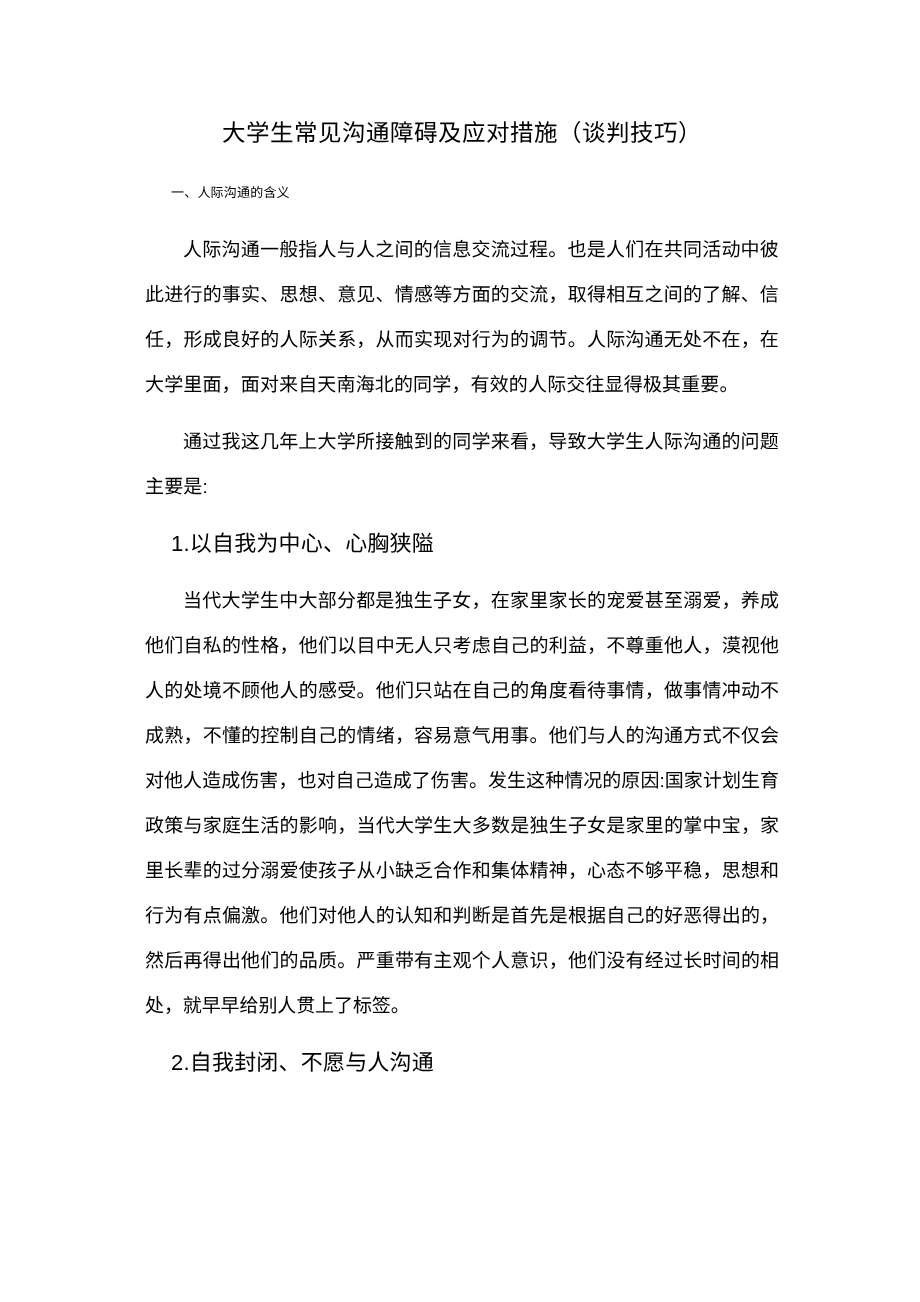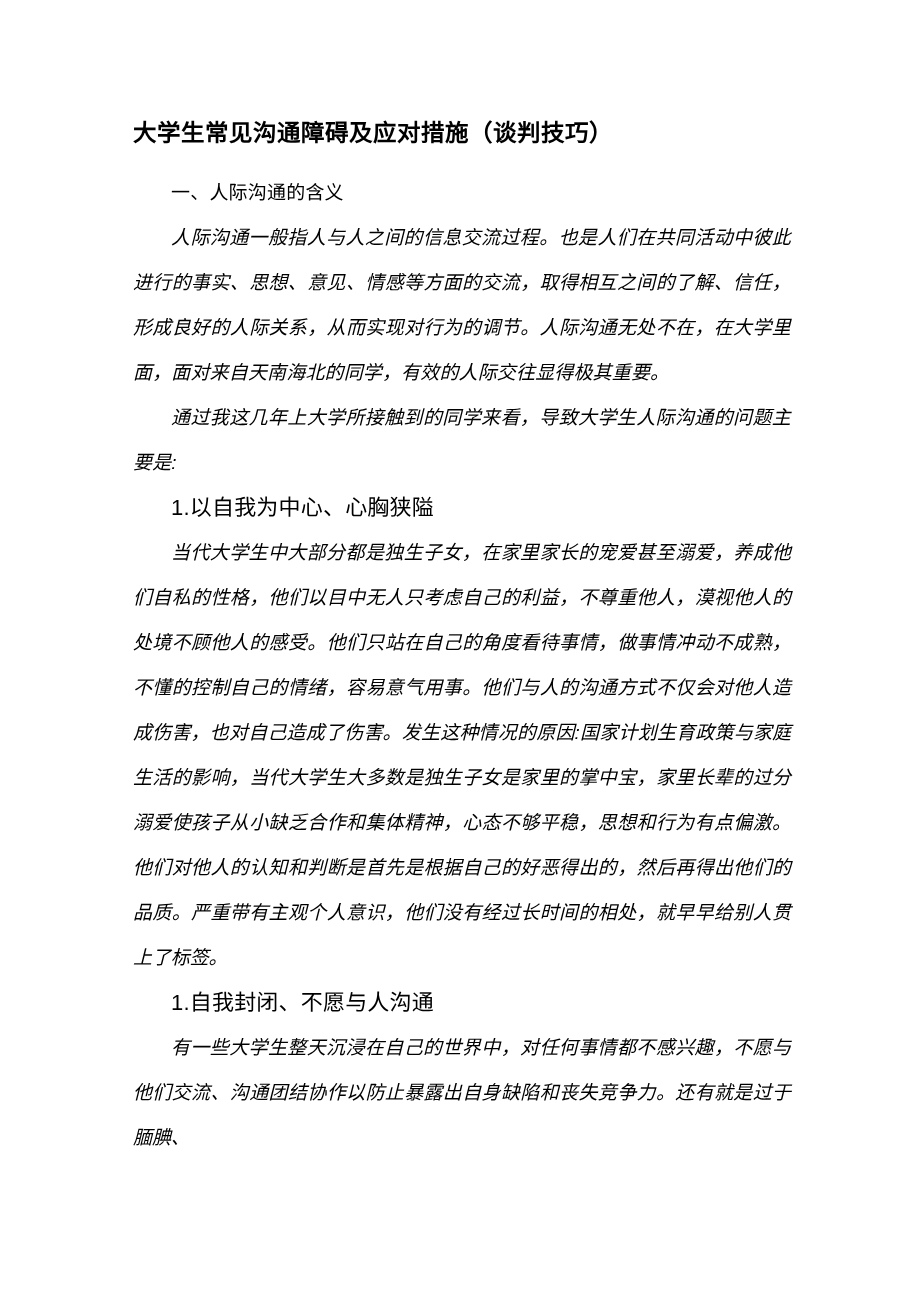--- a/index.html
+++ b/index.html
@@ -23,53 +23,52 @@
     box-sizing: border-box;
   }
   .content {
     position: absolute;
     left: 133px;
     top: 118px;
     width: 658px;
   }
   .doc-title {
     font-size: 23.5px;
-    font-weight: bold;
-    text-align: left;
+    font-weight: normal;
+    text-align: center;
     line-height: 1.35;
     letter-spacing: 0.5px;
     margin: 0 0 20px 0;
     white-space: nowrap;
   }
   .section-heading {
-    font-size: 19px;
+    font-size: 13px;
     font-weight: normal;
     line-height: 45px;
     margin: 0;
     text-indent: 38px;
     letter-spacing: 0.2px;
   }
   .sub-heading {
     font-size: 22px;
     font-weight: normal;
     line-height: 45px;
     margin: 0;
     text-indent: 38px;
     letter-spacing: 0.2px;
   }
   .body-para {
     font-size: 19px;
     font-weight: normal;
     line-height: 45px;
-    margin: 0;
+    margin: 12px;
     text-indent: 38px;
     text-align: justify;
     text-justify: inter-ideograph;
     letter-spacing: 0.15px;
-    font-style: italic;
   }
   .body-para.tight {
     letter-spacing: -0.1px;
   }
 </style>
 </head>
 <body>
 
 <div class="page">
   <div class="content">
@@ -80,18 +79,17 @@
 
     <p class="body-para">人际沟通一般指人与人之间的信息交流过程。也是人们在共同活动中彼此进行的事实、思想、意见、情感等方面的交流，取得相互之间的了解、信任，形成良好的人际关系，从而实现对行为的调节。人际沟通无处不在，在大学里面，面对来自天南海北的同学，有效的人际交往显得极其重要。</p>
 
 
     <p class="body-para">通过我这几年上大学所接触到的同学来看，导致大学生人际沟通的问题主要是:</p>
 
     <p class="sub-heading">1.以自我为中心、心胸狭隘</p>
 
     <p class="body-para tight">当代大学生中大部分都是独生子女，在家里家长的宠爱甚至溺爱，养成他们自私的性格，他们以目中无人只考虑自己的利益，不尊重他人，漠视他人的处境不顾他人的感受。他们只站在自己的角度看待事情，做事情冲动不成熟，不懂的控制自己的情绪，容易意气用事。他们与人的沟通方式不仅会对他人造成伤害，也对自己造成了伤害。发生这种情况的原因:国家计划生育政策与家庭生活的影响，当代大学生大多数是独生子女是家里的掌中宝，家里长辈的过分溺爱使孩子从小缺乏合作和集体精神，心态不够平稳，思想和行为有点偏激。他们对他人的认知和判断是首先是根据自己的好恶得出的，然后再得出他们的品质。严重带有主观个人意识，他们没有经过长时间的相处，就早早给别人贯上了标签。</p>
 
-    <p class="sub-heading">1.自我封闭、不愿与人沟通</p>
+    <p class="sub-heading">2.自我封闭、不愿与人沟通</p>
 
-    <p class="body-para tight">有一些大学生整天沉浸在自己的世界中，对任何事情都不感兴趣，不愿与他们交流、沟通团结协作以防止暴露出自身缺陷和丧失竞争力。还有就是过于腼腆、</p>
 
   </div>
 </div>
 
 </body></html>

